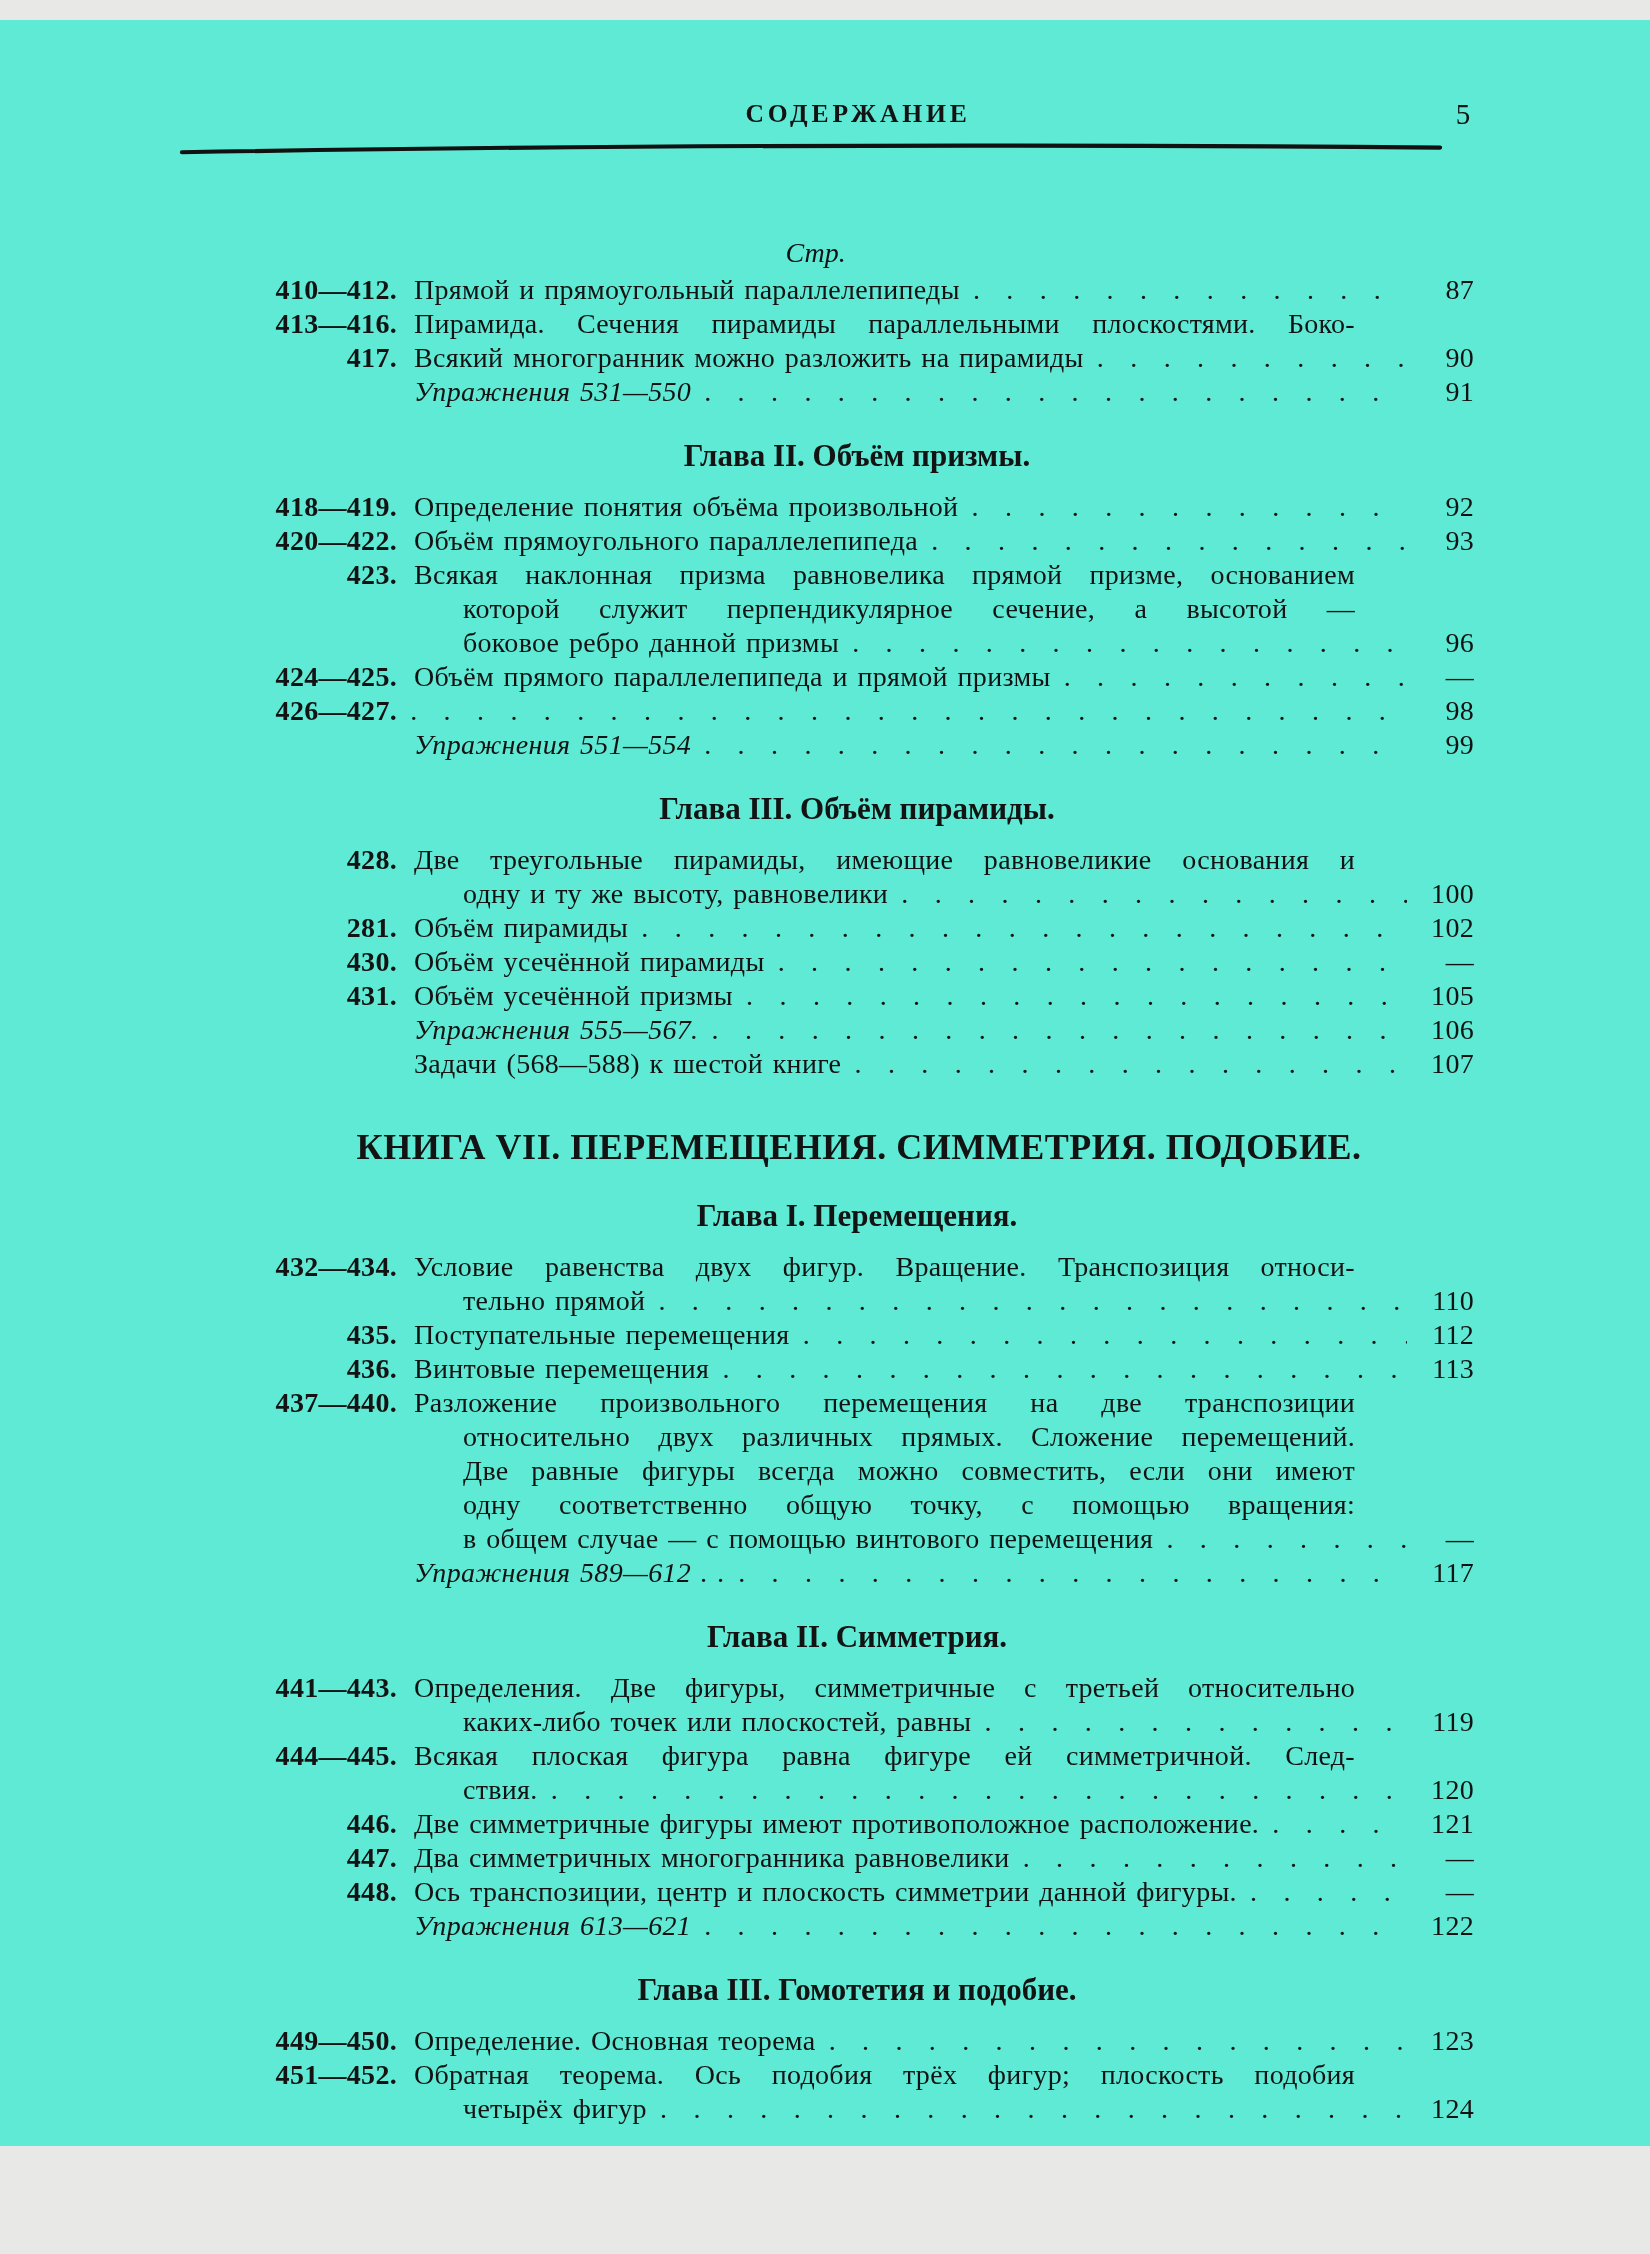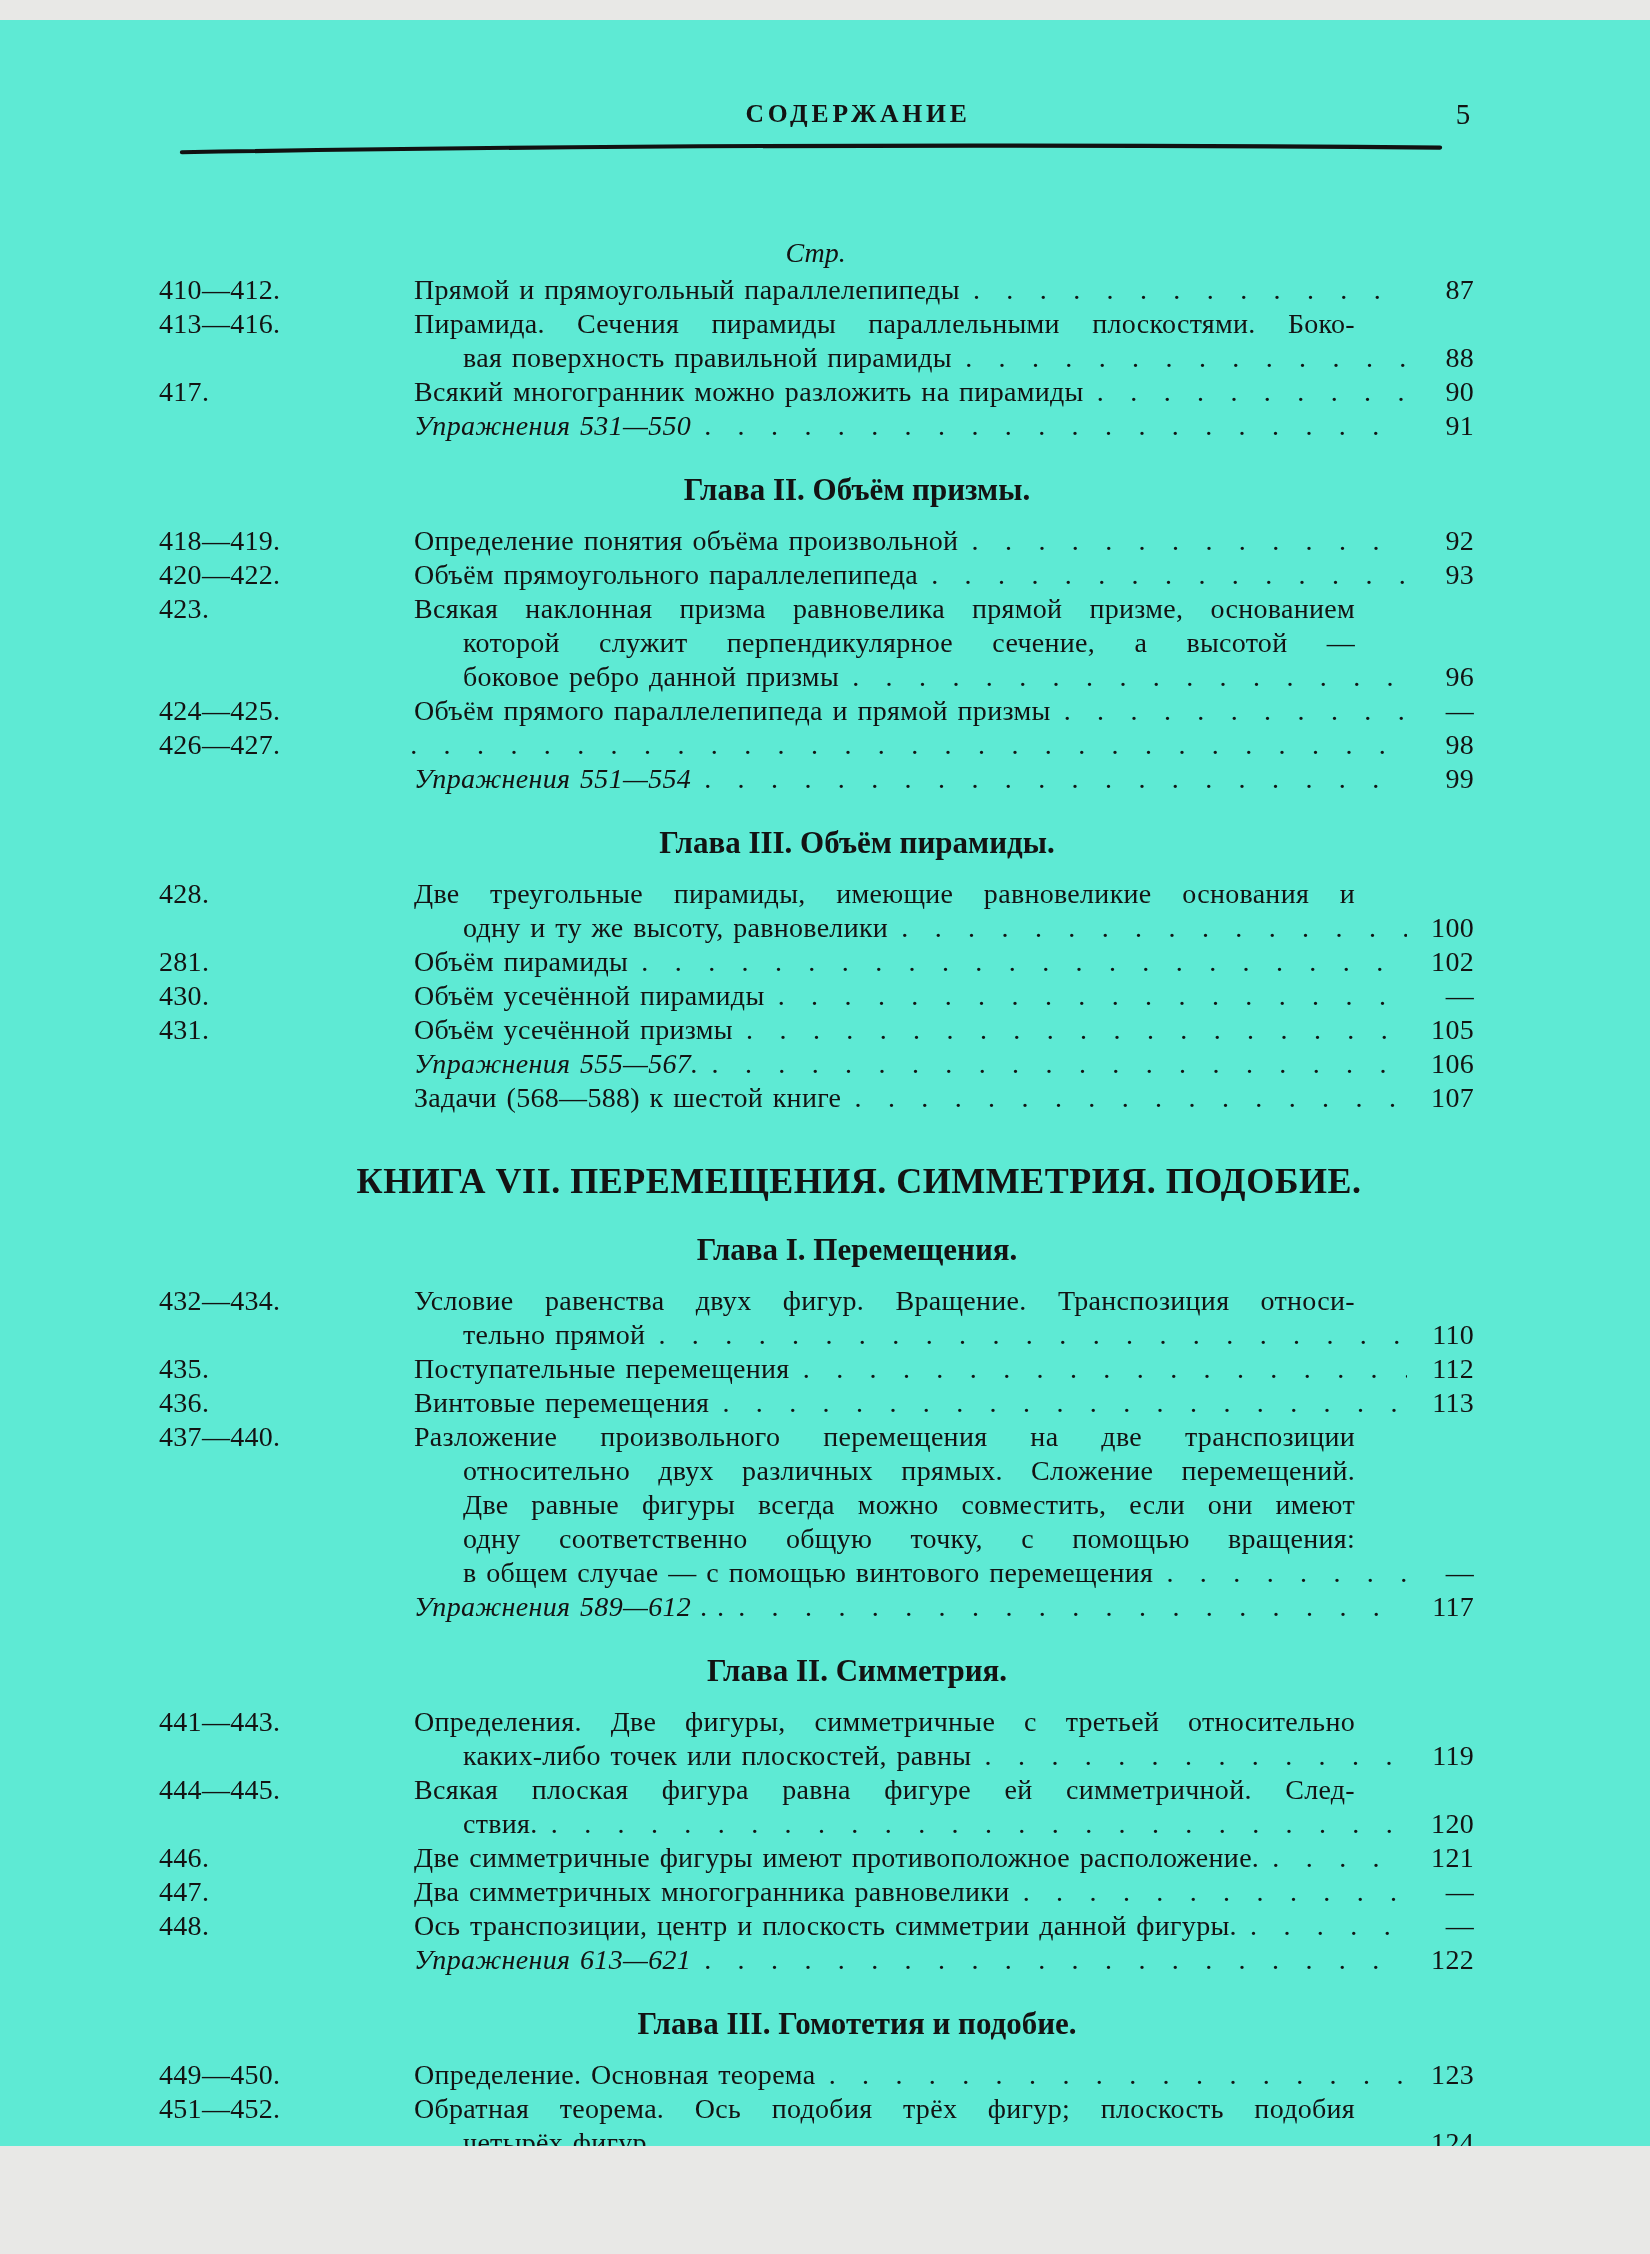--- a/index.html
+++ b/index.html
@@ -27,21 +27,21 @@
     text-align:center;font-style:italic;font-size:28px;line-height:32px;
     margin-top:81px;margin-bottom:3.8px;padding-right:1.9px;
   }
 
   
   .entry{margin:0;}
   .line{
     display:flex;align-items:baseline;
     font-size:28px;line-height:34px;letter-spacing:0.3px;word-spacing:2.4px;
   }
-  .num{flex:0 0 238px;width:238px;text-align:left;white-space:pre;}
+  .num{flex:0 0 238px;width:238px;text-align:right;white-space:pre;font-weight:bold;}
   .txt{margin-left:17px;white-space:nowrap;}
   .txt.cont{margin-left:66px;}
   .txt.fill{
     flex:1;white-space:normal;margin-right:119px;
     text-align:justify;text-align-last:justify;text-justify:inter-word;
   }
   .it{font-style:italic;}
   .leader{
     flex:1 1 0;min-width:0;overflow:hidden;white-space:nowrap;
     margin:0 5.7px 0 13.2px;
@@ -83,26 +83,20 @@
             <span class="txt">Прямой и прямоугольный параллелепипеды</span>
             <span class="leader"></span>
             <span class="pg">87</span>
           </div>
         </div>
         <div class="entry">
           <div class="line">
             <span class="num">413—416.</span>
             <span class="txt fill">Пирамида. Сечения пирамиды параллельными плоскостями. Боко-</span>
           </div>
-          <div class="line">
-            <span class="num"></span>
-            <span class="txt cont">вая поверхность правильной пирамиды</span>
-            <span class="leader"></span>
-            <span class="pg">88</span>
-          </div>
         </div>
         <div class="entry">
           <div class="line">
             <span class="num">417.</span>
             <span class="txt">Всякий многогранник можно разложить на пирамиды</span>
             <span class="leader"></span>
             <span class="pg">90</span>
           </div>
         </div>
         <div class="entry">

